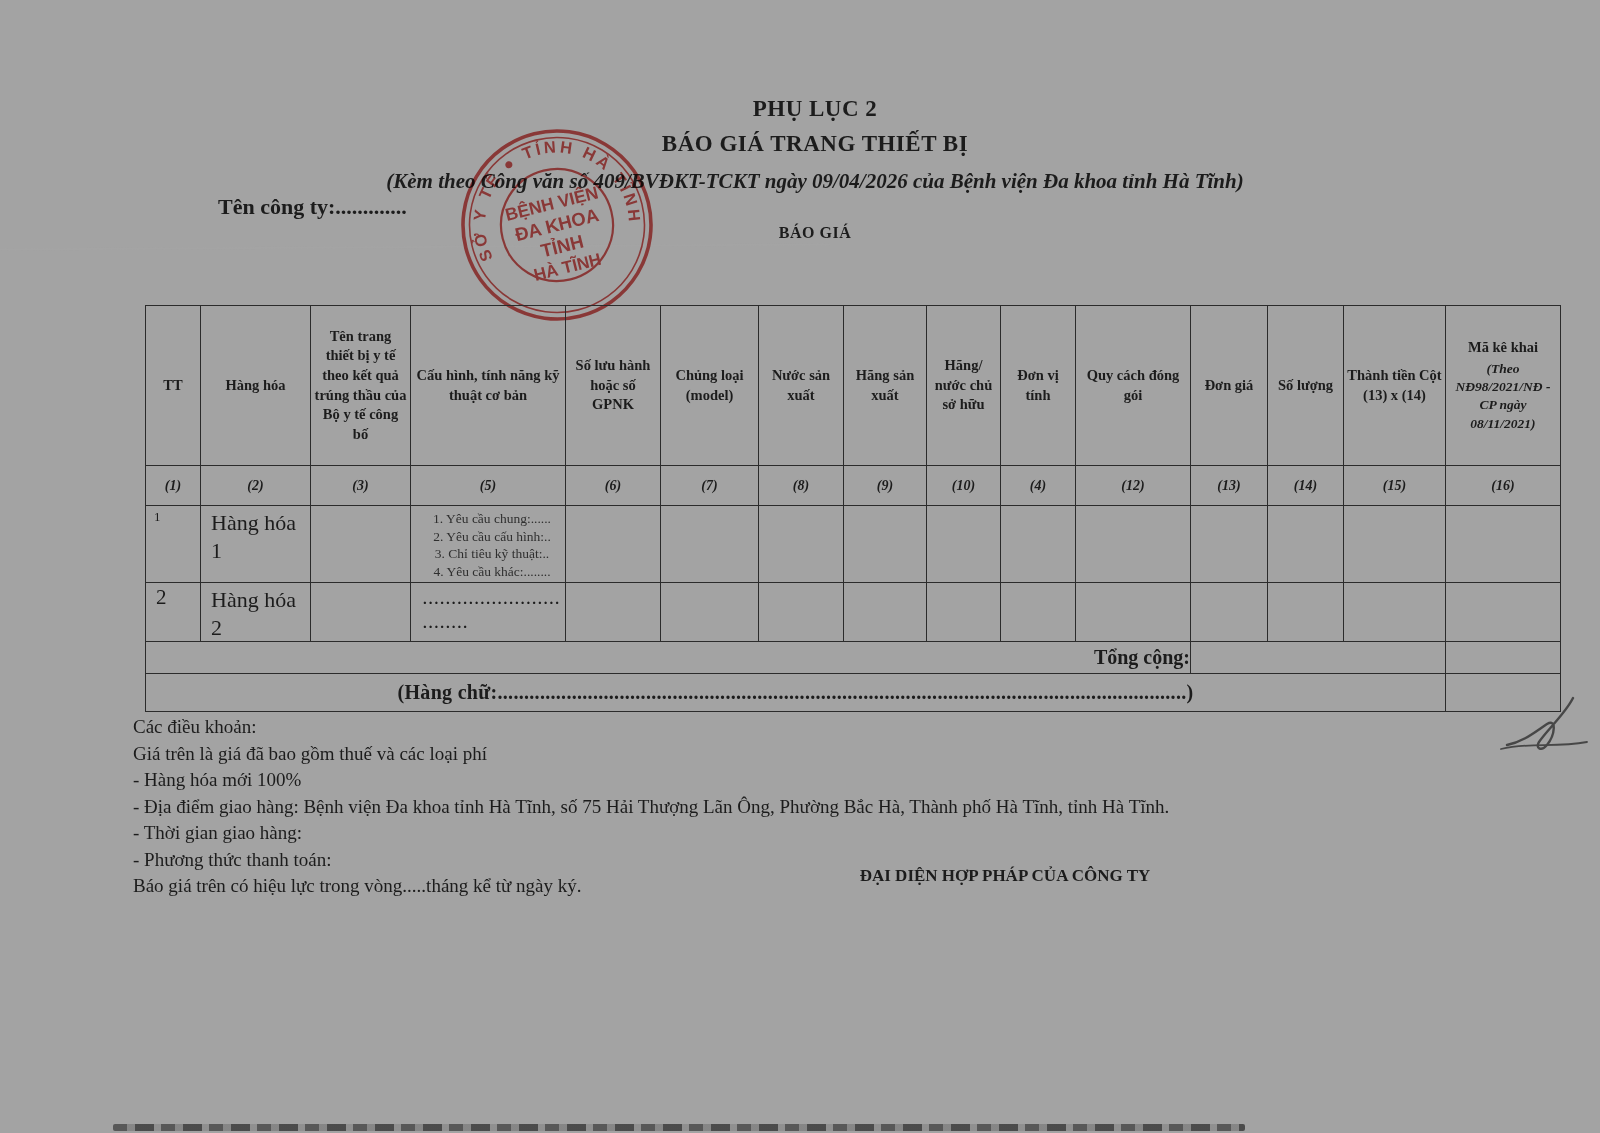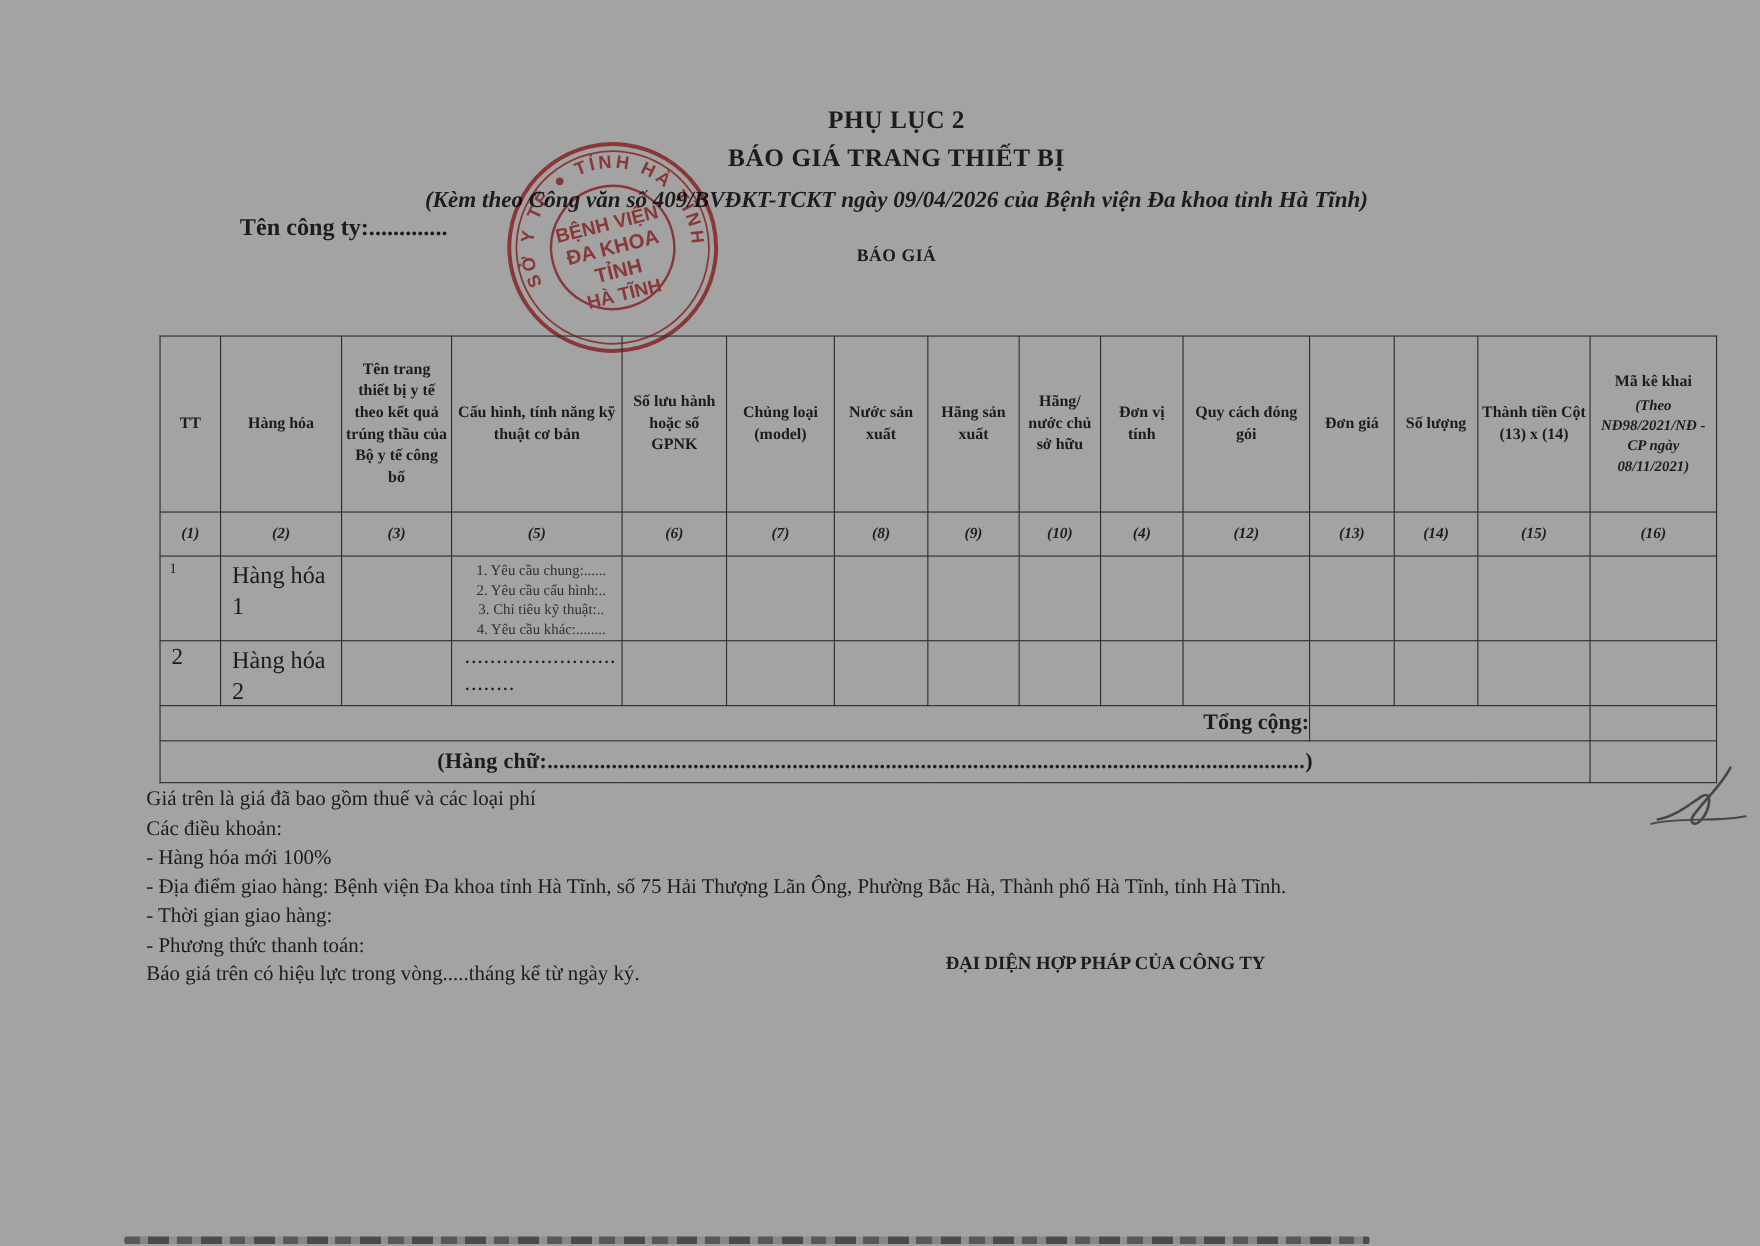--- a/index.html
+++ b/index.html
@@ -193,22 +193,22 @@
         <td></td>
       </tr>
       <tr class="words">
         <td colspan="14" class="words-cell">(Hàng chữ:..................................................................................................................................)</td>
         <td></td>
       </tr>
     </tbody>
   </table>
 
   <div class="terms">
+    <div>Các điều khoản:</div>
     <div>Giá trên là giá đã bao gồm thuế và các loại phí</div>
-    <div>Các điều khoản:</div>
     <div>- Hàng hóa mới 100%</div>
     <div>- Địa điểm giao hàng: Bệnh viện Đa khoa tỉnh Hà Tĩnh, số 75 Hải Thượng Lãn Ông, Phường Bắc Hà, Thành phố Hà Tĩnh, tỉnh Hà Tĩnh.</div>
     <div>- Thời gian giao hàng:</div>
     <div>- Phương thức thanh toán:</div>
     <div>Báo giá trên có hiệu lực trong vòng.....tháng kể từ ngày ký.</div>
   </div>
 
   <div class="sig-title">ĐẠI DIỆN HỢP PHÁP CỦA CÔNG TY</div>
 
   <svg class="pen-mark" viewBox="0 0 100 65">

